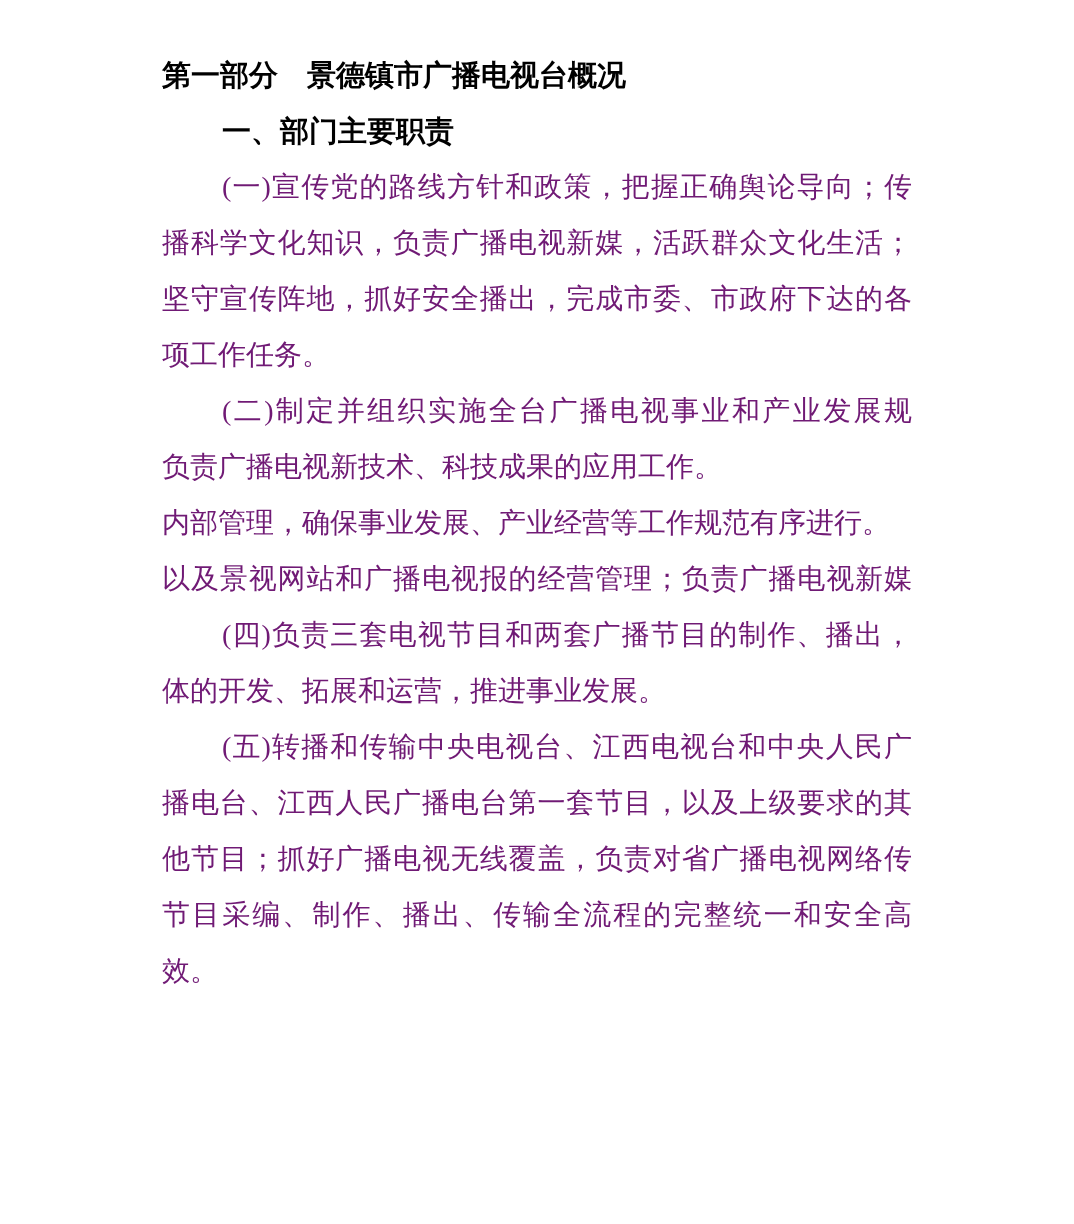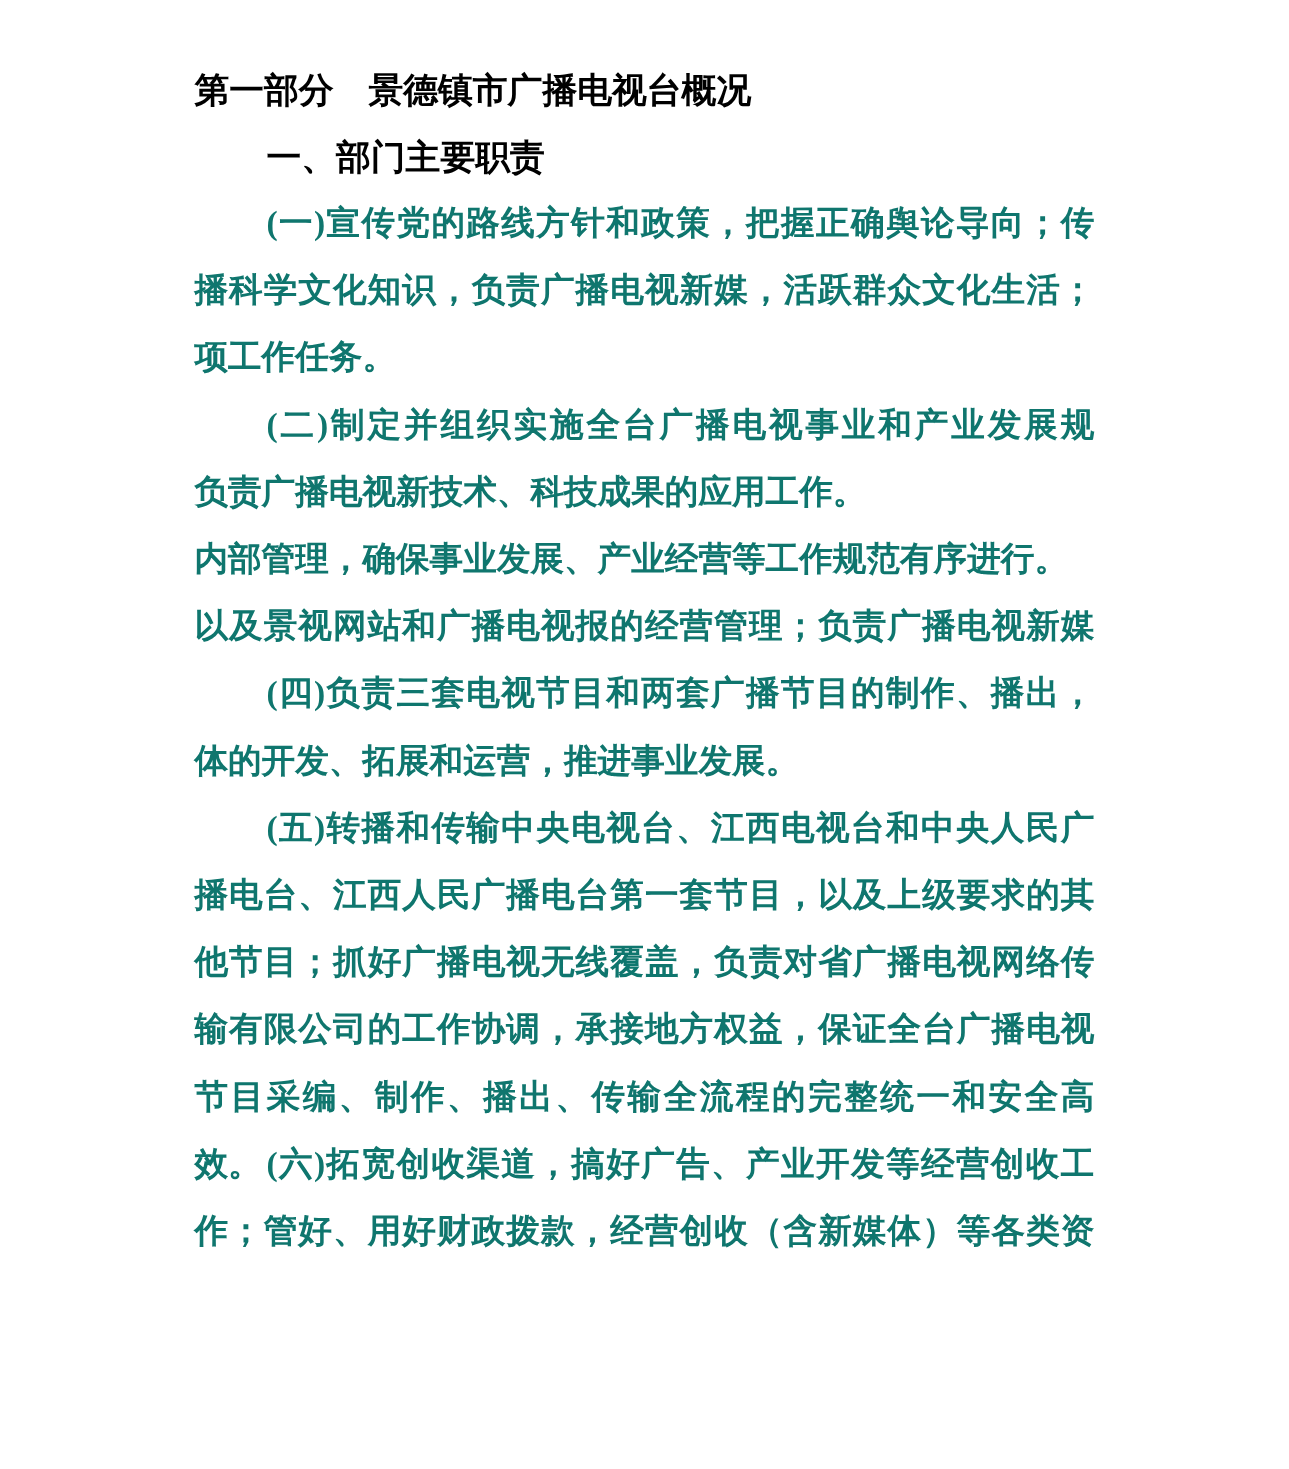--- a/index.html
+++ b/index.html
@@ -21,22 +21,21 @@
     top: 47px;
     width: 750px;
   }
 
   .line {
     height: 56px;
     line-height: 56px;
     font-size: 28px;
     text-align: justify;
     text-align-last: justify;
-    color: #0f766e;
-    font-weight: bold;
+    color: #701a75;
   }
 
   .line.indent { text-indent: 60px; }
 
   .line.para-end { text-align-last: left; }
 
   .title-line {
     font-family: "DejaVu Sans", "Liberation Sans", sans-serif;
     font-weight: bold;
     font-size: 29px;
@@ -59,40 +58,36 @@
 <body>
 
 <div class="page">
   <div class="content">
     <div class="line title-line">第一部分　景德镇市广播电视台概况</div>
     <div class="line heading-line">一、部门主要职责</div>
     <div>
         <div>
           <div class="line indent">(一)宣传党的路线方针和政策，把握正确舆论导向；传</div>
           <div class="line">播科学文化知识，负责广播电视新媒，活跃群众文化生活；</div>
+          <div class="line">坚守宣传阵地，抓好安全播出，完成市委、市政府下达的各</div>
           <div class="line para-end">项工作任务。</div>
         </div>
         <div>
           <div class="line indent">(二)制定并组织实施全台广播电视事业和产业发展规</div>
           <div class="line para-end">负责广播电视新技术、科技成果的应用工作。</div>
         </div>
         <div>
           <div class="line para-end">内部管理，确保事业发展、产业经营等工作规范有序进行。</div>
         </div>
         <div>
           <div class="line">以及景视网站和广播电视报的经营管理；负责广播电视新媒</div>
           <div class="line indent">(四)负责三套电视节目和两套广播节目的制作、播出，</div>
           <div class="line para-end">体的开发、拓展和运营，推进事业发展。</div>
         </div>
         <div>
           <div class="line indent">(五)转播和传输中央电视台、江西电视台和中央人民广</div>
           <div class="line">播电台、江西人民广播电台第一套节目，以及上级要求的其</div>
           <div class="line">他节目；抓好广播电视无线覆盖，负责对省广播电视网络传</div>
-          <div class="line">输有限公司的工作协调，承接地方权益，保证全台广播电视</div>
           <div class="line para-end">节目采编、制作、播出、传输全流程的完整统一和安全高效。</div>
-        </div>
-        <div>
-          <div class="line indent">(六)拓宽创收渠道，搞好广告、产业开发等经营创收工</div>
-          <div class="line">作；管好、用好财政拨款，经营创收（含新媒体）等各类资</div>
         </div>
       </div>
   </div>
 </div>
 
 </body></html>

